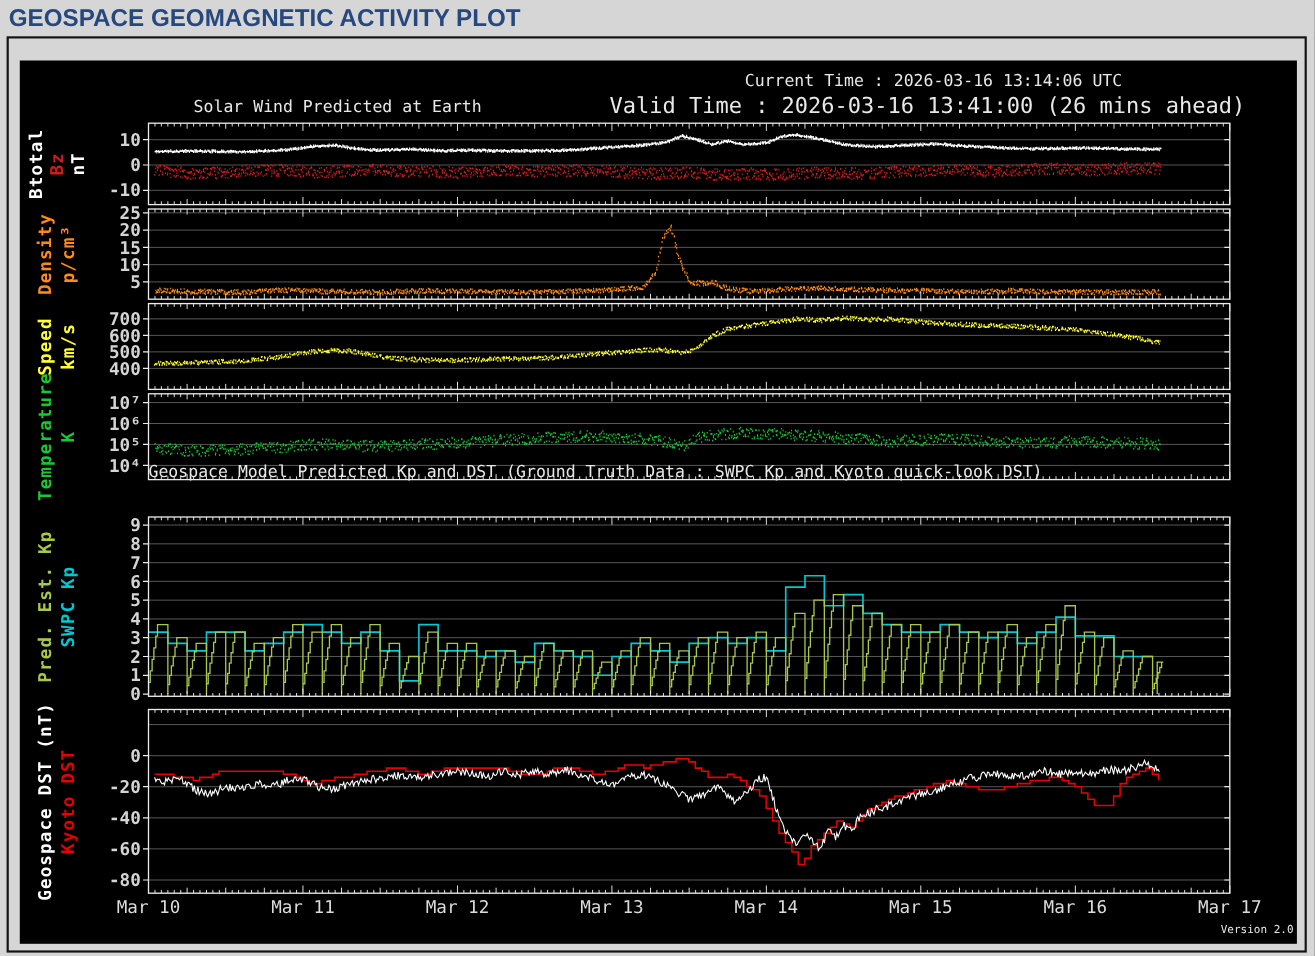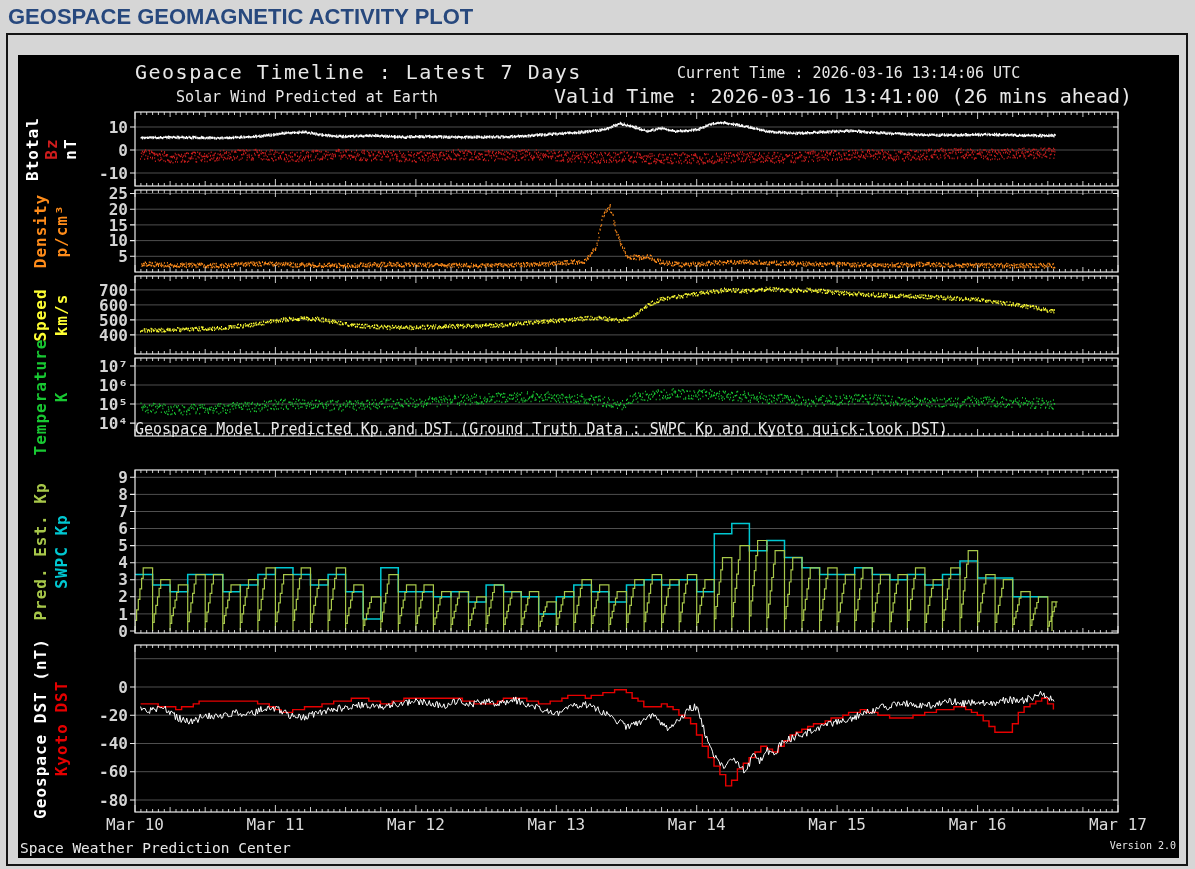--- a/index.html
+++ b/index.html
@@ -159,20 +159,18 @@
       </g>
       <text x="135.0" y="830" text-anchor="middle" class="xlab">Mar 10</text>
       <text x="275.4" y="830" text-anchor="middle" class="xlab">Mar 11</text>
       <text x="415.9" y="830" text-anchor="middle" class="xlab">Mar 12</text>
       <text x="556.3" y="830" text-anchor="middle" class="xlab">Mar 13</text>
       <text x="696.7" y="830" text-anchor="middle" class="xlab">Mar 14</text>
       <text x="837.1" y="830" text-anchor="middle" class="xlab">Mar 15</text>
       <text x="977.6" y="830" text-anchor="middle" class="xlab">Mar 16</text>
       <text x="1118.0" y="830" text-anchor="middle" class="xlab">Mar 17</text>
     </svg>
-  <div class="ptxt" id="plot-main-title">Geospace Timeline : Latest 7 Days</div>
   <div class="ptxt" id="current-time">Current Time : 2026-03-16 13:14:06 UTC</div>
   <div class="ptxt" id="sub-title">Solar Wind Predicted at Earth</div>
   <div class="ptxt" id="valid-time">Valid Time : 2026-03-16 13:41:00 (26 mins ahead)</div>
   <div class="ptxt" id="kp-title">Geospace Model Predicted Kp and DST (Ground Truth Data : SWPC Kp and Kyoto quick-look DST)</div>
-  <div class="ptxt" id="footer-left">Space Weather Prediction Center</div>
   <div class="ptxt" id="footer-right">Version 2.0</div>
 </div>
 
 </body></html>

